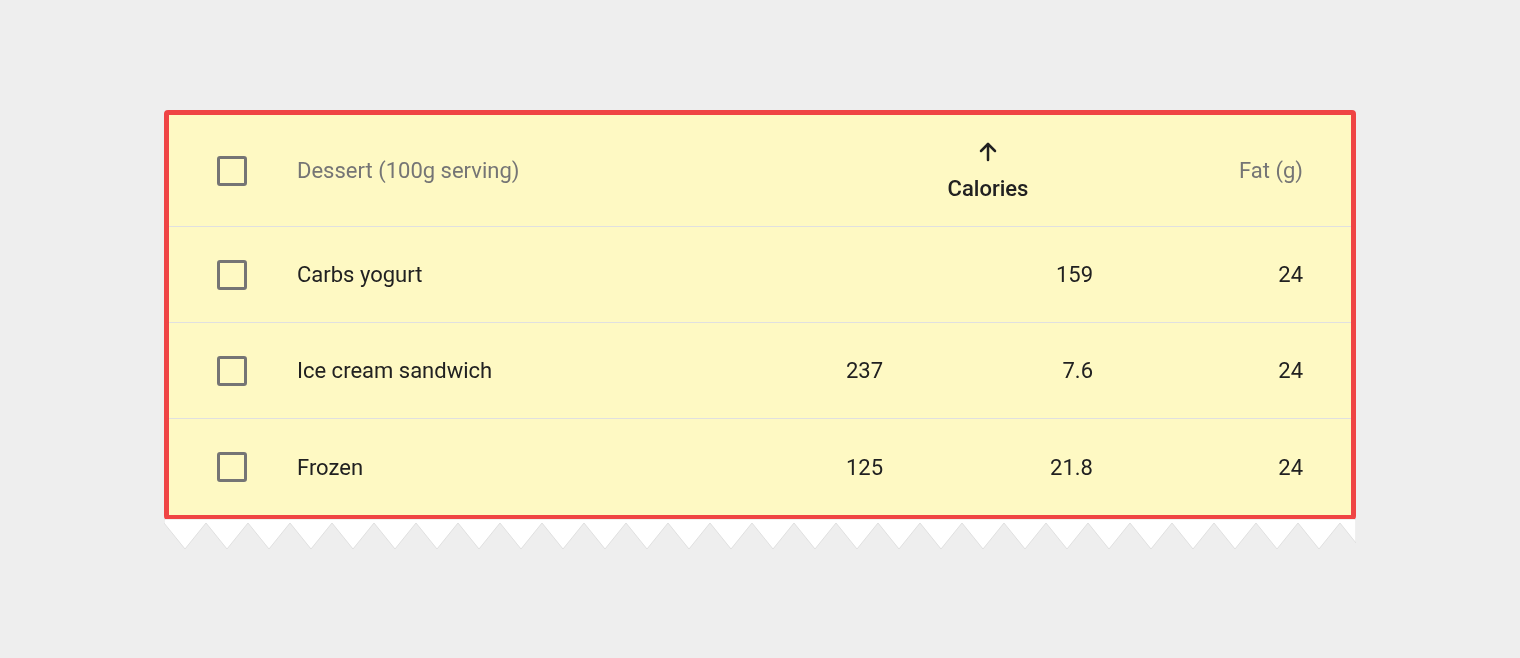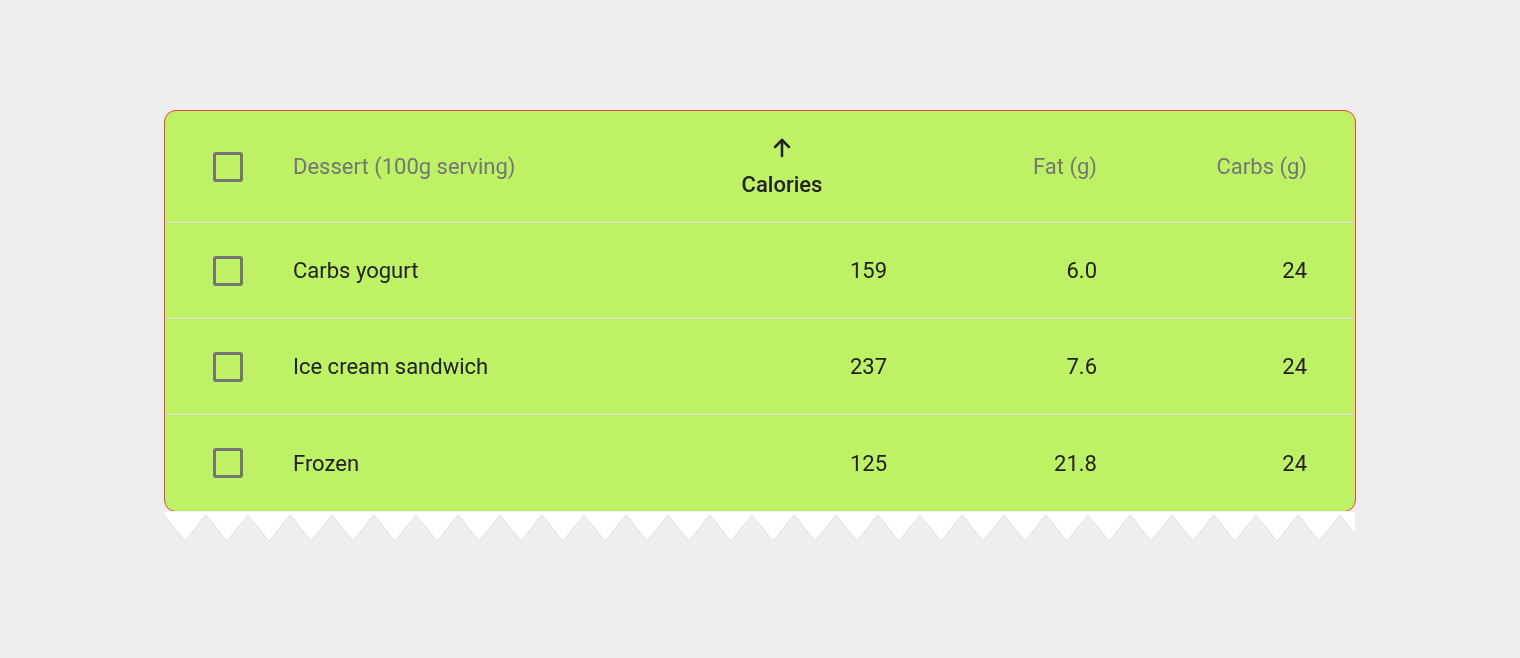--- a/index.html
+++ b/index.html
@@ -10,23 +10,23 @@
 
     body {
       font-family: Roboto, "Helvetica Neue", Arial, sans-serif;
       background: #eeeeee;
       width: 1520px;
       height: 658px;
       padding: 110px 164px 0;
     }
 
     .table-card {
-      background: #bef264;
-      border: 1px solid #ef4444;
-      border-radius: 12px;
+      background: #fef9c3;
+      border: 5px solid #ef4444;
+      border-radius: 4px;
       overflow: hidden;
     }
 
     .row {
       display: flex;
       align-items: center;
       height: 96px;
       border-bottom: 1px solid #e0e0e0;
       padding: 0 48px;
     }
@@ -119,30 +119,28 @@
     <div class="col-num sorted">
       <span class="sort-icon">
         <svg viewBox="0 0 24 24" fill="none" stroke="#212121" stroke-width="2.5" stroke-linecap="round" stroke-linejoin="round">
           <line x1="12" y1="20" x2="12" y2="4"></line>
           <polyline points="5 11 12 4 19 11"></polyline>
         </svg>
       </span>
       <span>Calories</span>
     </div>
     <div class="col-num">Fat (g)</div>
-    <div class="col-num">Carbs (g)</div>
   </div>
 
   <div class="row">
     <div class="col-checkbox">
       <div class="checkbox"></div>
     </div>
     <div class="col-name">Carbs yogurt</div>
     <div class="col-num">159</div>
-    <div class="col-num">6.0</div>
     <div class="col-num">24</div>
   </div>
 
   <div class="row">
     <div class="col-checkbox">
       <div class="checkbox"></div>
     </div>
     <div class="col-name">Ice cream sandwich</div>
     <div class="col-num">237</div>
     <div class="col-num">7.6</div>

